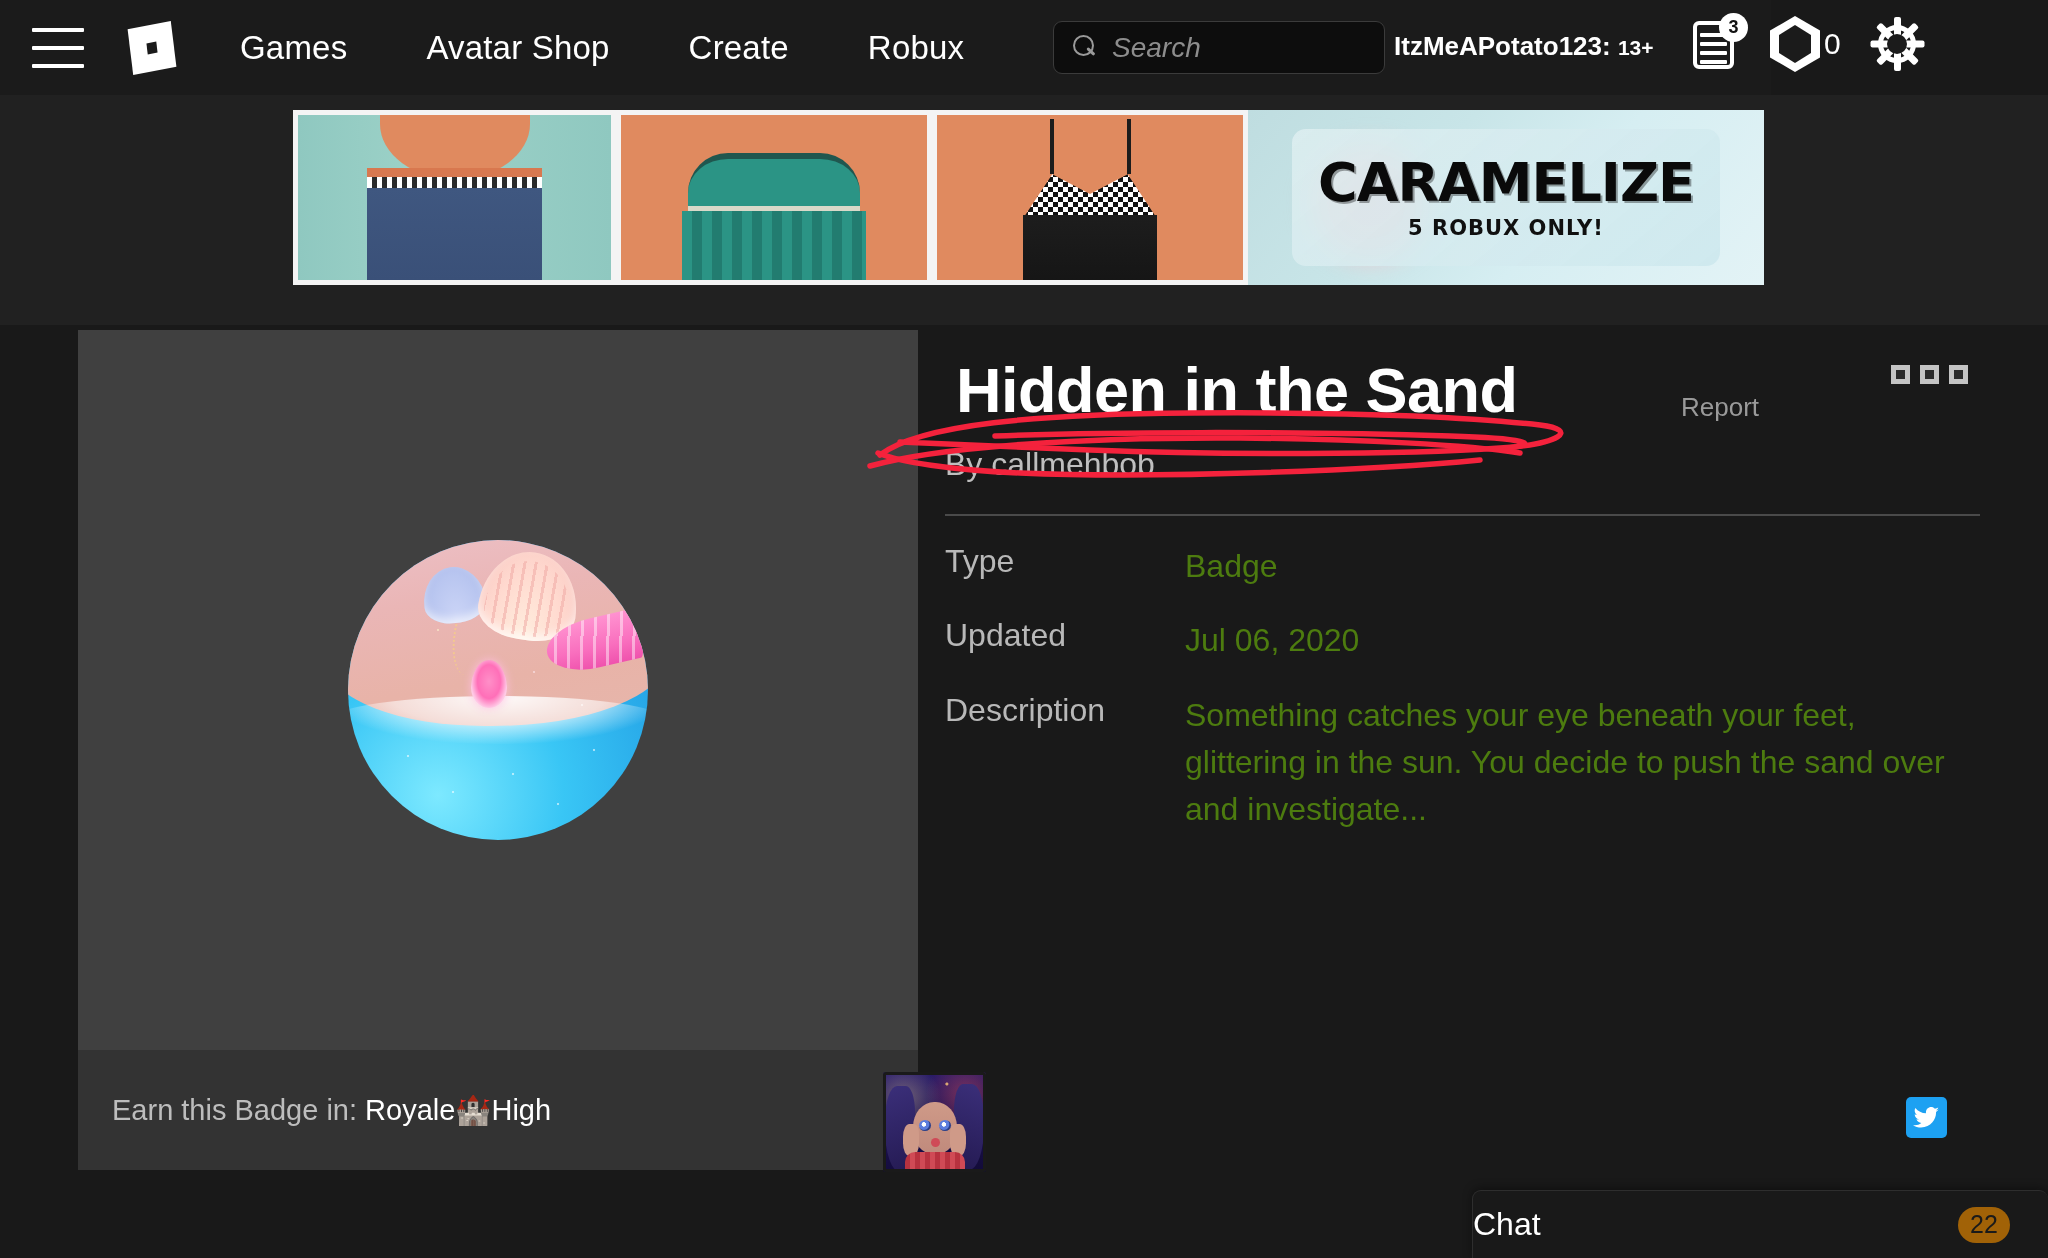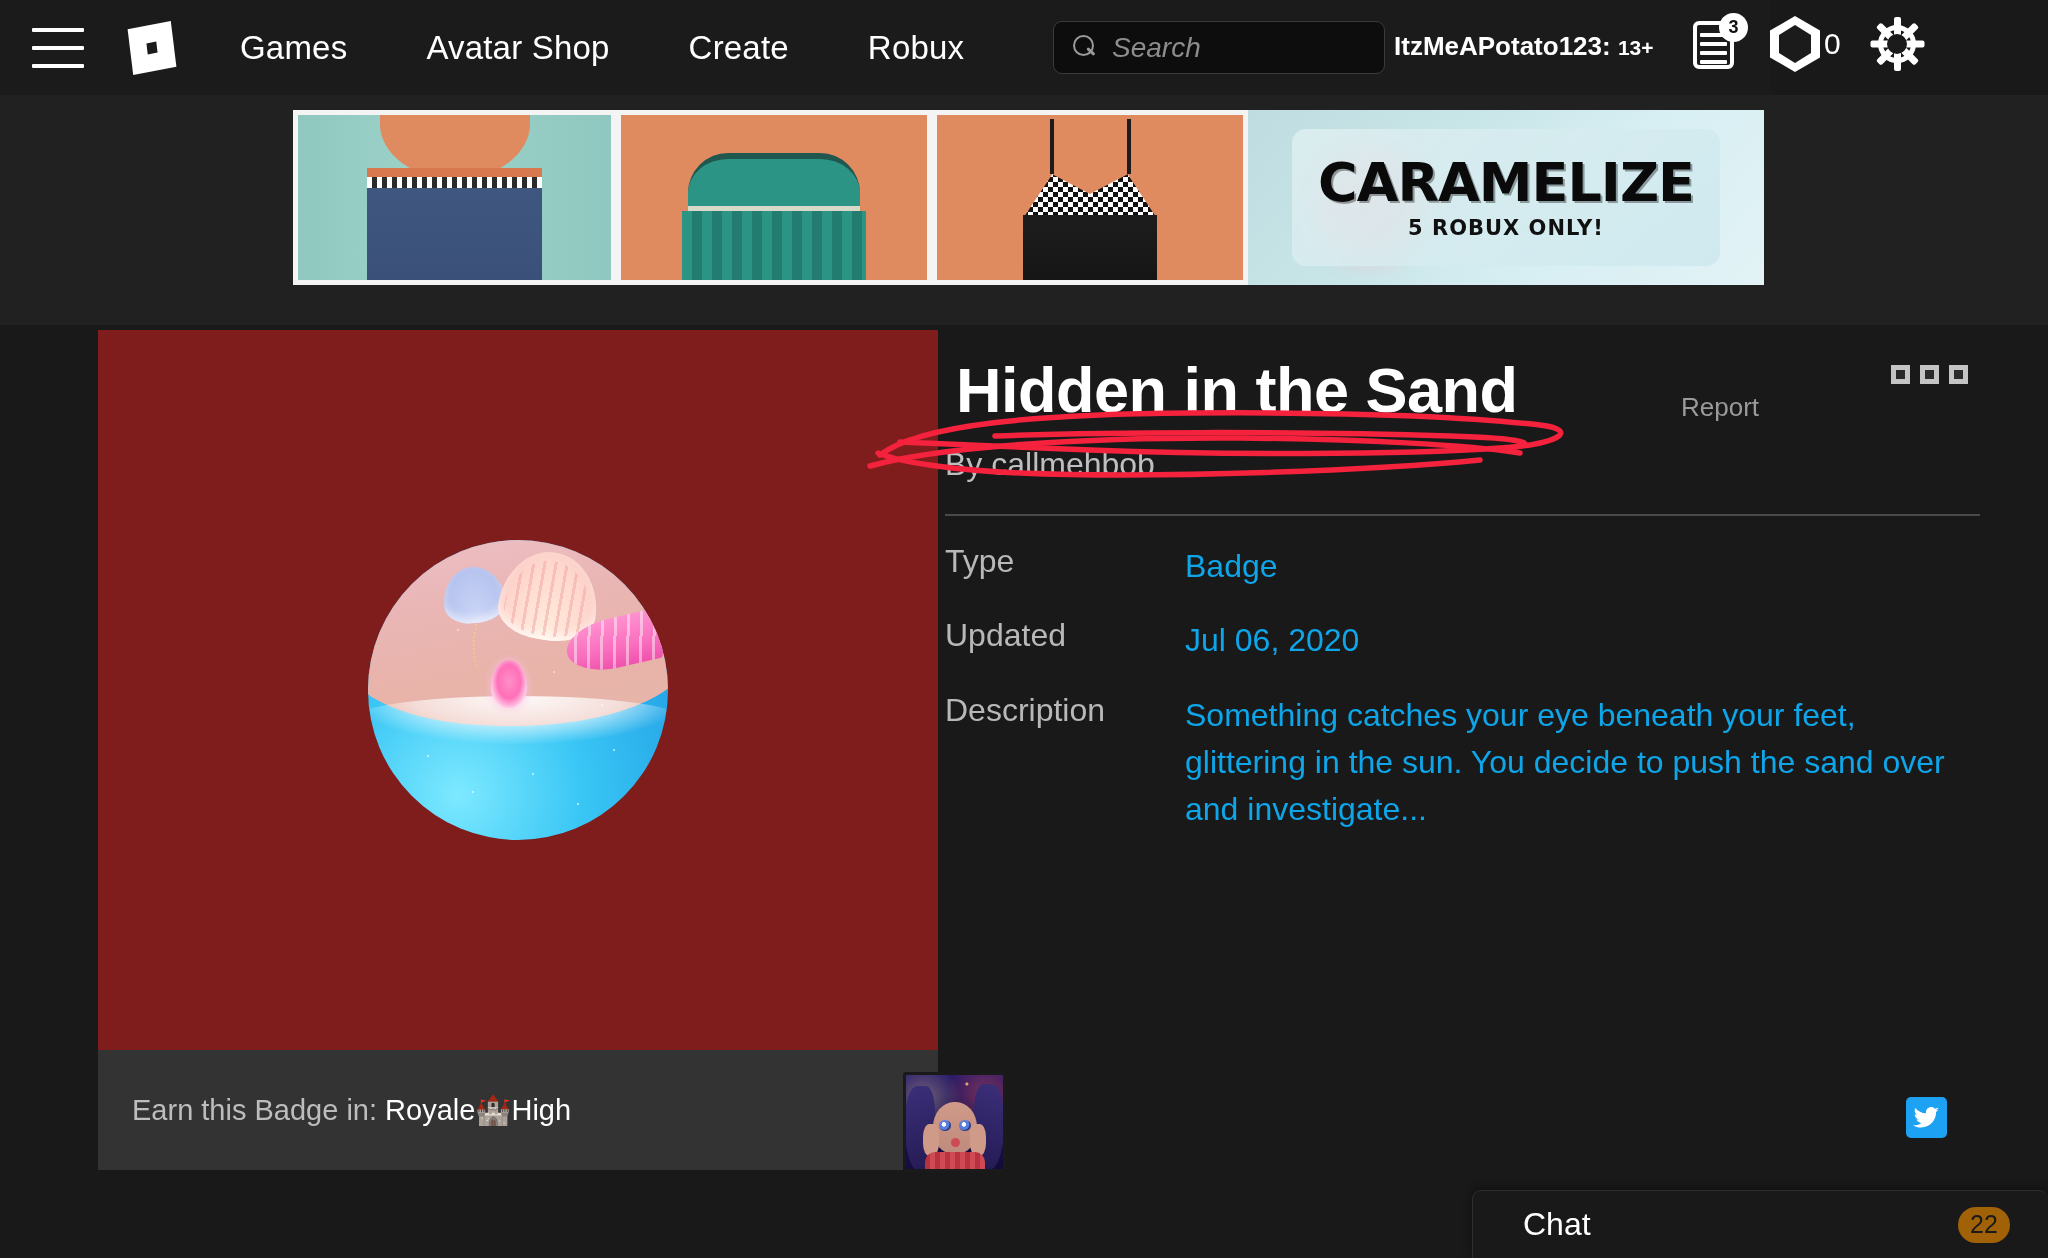--- a/index.html
+++ b/index.html
@@ -167,22 +167,21 @@
     color:#2c2c2c; font-size:21px; letter-spacing:1.2px;
   }
   .report-link {
     position:absolute; left:1681px; top:297px;
     color:#9a9a9a; font-size:26px; cursor:pointer;
   }
 
   
   .badge-panel {
     position:absolute; left:78px; top:330px; width:840px; height:780px;
-    background:#7f1d1d;
-    margin-left:20px;
+    background:#404040;
   }
   .badge-img-wrap {
     position:absolute; left:0; top:0; width:840px; height:720px;
     display:flex; align-items:center; justify-content:center;
   }
   .badge-circle {
     width:300px; height:300px; border-radius:50%; position:relative; overflow:hidden;
     background:
       radial-gradient(circle at 30% 85%, #7de9ff 0%, #39c6f5 38%, #27a7e8 70%, #1d8fd0 100%);
   }
@@ -299,42 +298,42 @@
   .hr { height:2px; background:#4a4a4a; margin-top:31px; width:1035px; }
   .dots-menu {
     position:absolute; left:1891px; top:365px; display:flex; gap:10px; cursor:pointer;
   }
   .dots-menu i {
     width:19px; height:19px; border:5px solid #c4c4c4; background:#2a2a2a; display:block;
   }
   .detail-row { display:flex; margin-top:27px; }
   .detail-row:first-of-type { margin-top:34px; }
   .d-label { width:240px; flex:none; color:#b8b8b8; font-size:32px; }
-  .d-value { color:#0ea5e9; font-size:32px; line-height:1.48; max-width:760px; }
+  .d-value { color:#4d7c0f; font-size:32px; line-height:1.48; max-width:760px; }
 
   
   .scribble { position:absolute; left:860px; top:400px; width:800px; height:80px;
     pointer-events:none; z-index:30; }
 
   
   .tw-btn {
     position:absolute; left:1906px; top:1097px; width:41px; height:41px;
     background:#1da1f2; border-radius:5px; display:flex;
     align-items:center; justify-content:center; cursor:pointer;
   }
   .tw-btn svg { width:27px; height:27px; }
 
   
   .chat-dock {
     position:absolute; left:1472px; top:1190px; width:576px; height:68px;
     background:#191919; border-top:1px solid #2e2e2e; border-left:1px solid #2e2e2e;
     border-radius:9px 9px 0 0; display:flex; align-items:center;
     box-shadow:0 -2px 10px rgba(0,0,0,.4); cursor:pointer;
   }
-  .chat-label { margin-left:50px; color:#ffffff; font-size:32px; }
+  .chat-label { color:#ffffff; font-size:32px; }
   .chat-count {
     position:absolute; right:38px; top:50%; transform:translateY(-50%);
     min-width:52px; height:36px; padding:0 10px; background:#a16207; color:#1a1a1a;
     border-radius:18px; font-size:25px; display:flex; align-items:center; justify-content:center;
   }
 </style>
 </head>
 <body>
 
 <div id="page">

